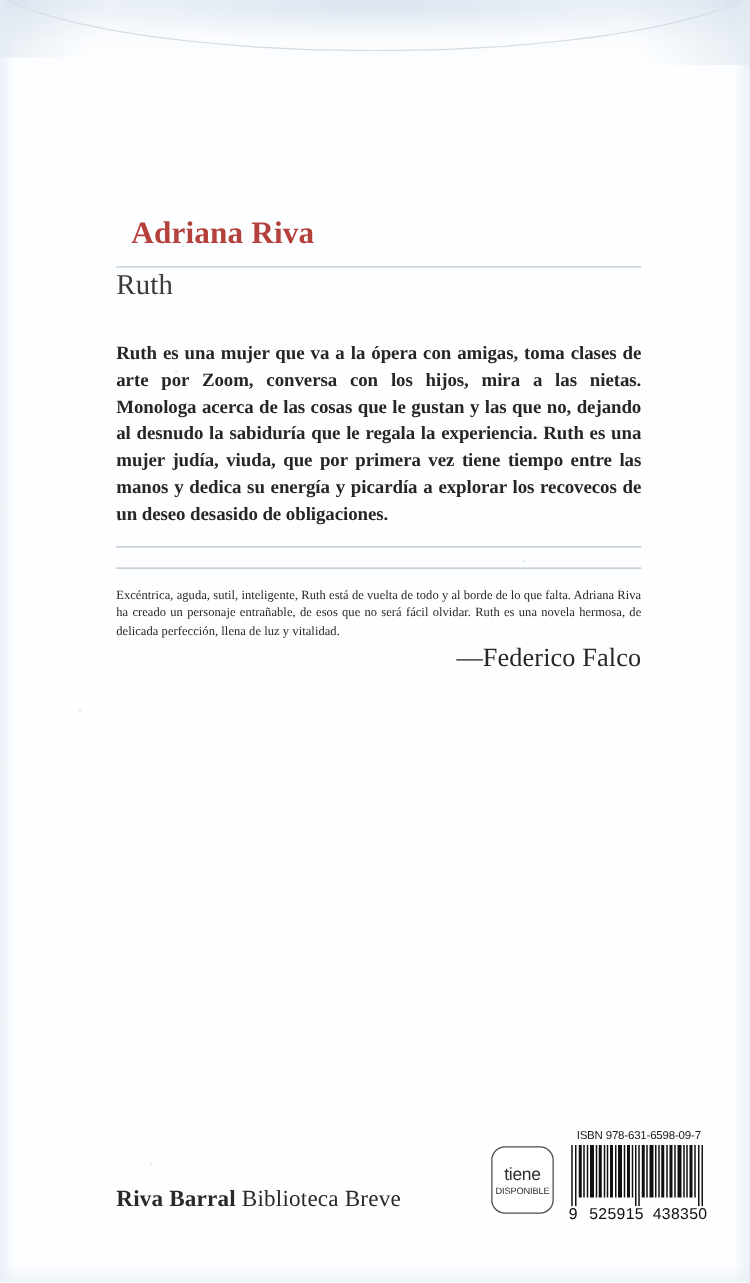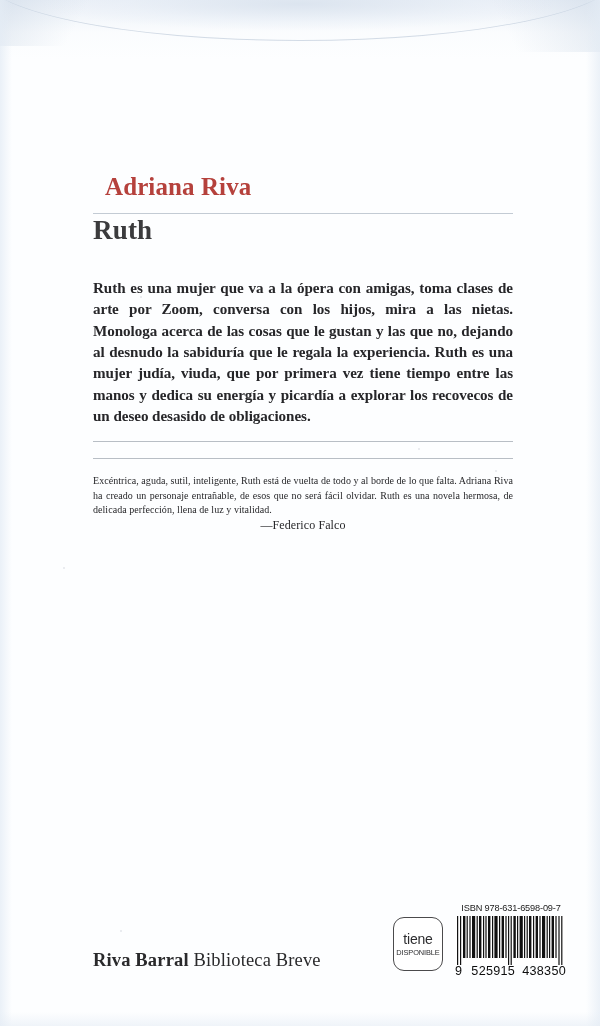--- a/index.html
+++ b/index.html
@@ -88,22 +88,22 @@
   }
 
   .rule-title {
     height: 0;
     border-top: 1px solid #b9c2cc;
     margin: 2px 0 1px 0;
     opacity: 0.85;
   }
 
   .booktitle {
-    font-size: 27px;
-    font-weight: bold;
+    font-size: 23px;
+    font-weight: normal;
     color: #3b3b3d;
     line-height: 1.12;
     margin: 0;
     letter-spacing: 0.2px;
   }
 
   .blurb {
     font-size: 15.1px;
     line-height: 1.418;
     text-align: justify;
@@ -134,22 +134,22 @@
   }
 
   .blurb-quote {
     font-weight: normal;
     letter-spacing: 0.05px;
     font-size: 10px;
     line-height: 1.43;
   }
 
   .attribution {
-    text-align: center;
-    font-size: 12px;
+    text-align: right;
+    font-size: 21px;
     color: #262629;
     margin-top: 1px;
     letter-spacing: 0.1px;
   }
 
   
   .imprint {
     position: absolute;
     left: 93px;
     top: 950px;

